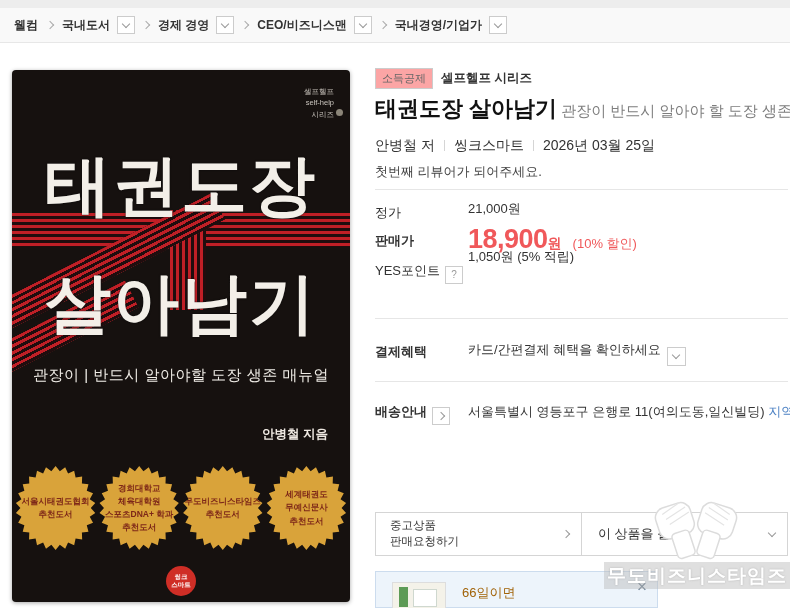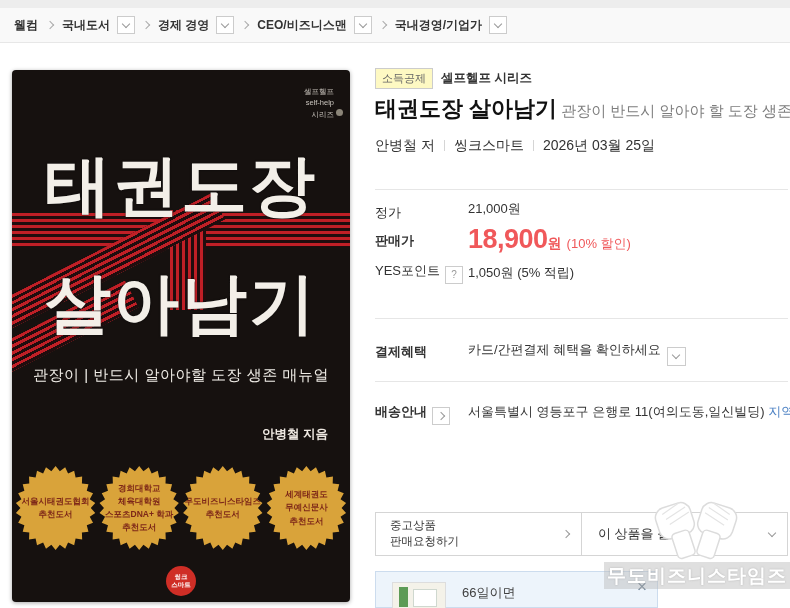--- a/index.html
+++ b/index.html
@@ -42,36 +42,36 @@
   .seal{width:80px;height:84px;background:#d9a33a;display:flex;align-items:center;justify-content:center;
     text-align:center;font-size:8.5px;font-weight:bold;color:#7d2718;line-height:1.55;white-space:pre-line;}
   .stamp{position:absolute;left:154px;top:496px;width:30px;height:30px;border-radius:50%;background:#cf2e26;
     color:#fff;font-size:6.5px;font-weight:bold;display:flex;align-items:center;justify-content:center;
     text-align:center;white-space:pre-line;line-height:1.3;z-index:2;}
 
   
   .panel{position:absolute;left:375px;top:0;width:415px;height:608px;}
   .abs{position:absolute;left:0;}
   .badgerow{top:68px;display:flex;align-items:center;gap:8px;}
-  .taxbadge{border:1px solid #ccc;color:#666;font-size:11px;padding:2px 6px;background:#fef9c3;}
+  .taxbadge{border:1px solid #ccc;color:#666;font-size:11px;padding:2px 6px;background:#fca5a5;}
   .serieslink{font-size:12.5px;color:#333;font-weight:bold;cursor:pointer;}
   .titlerow{top:94px;white-space:nowrap;}
   .ptitle{font-size:22px;font-weight:bold;color:#111;}
   .psub{font-size:15px;color:#7e7e7e;margin-left:4px;}
   .authorrow{top:137px;font-size:14px;color:#333;}
   .vsep{display:inline-block;width:1px;height:11px;background:#d5d5d5;margin:0 9px;vertical-align:-1px;}
   .reviewrow{top:163px;font-size:13px;color:#444;cursor:pointer;}
   .hr{position:absolute;left:0;width:413px;height:1px;background:#e6e6e6;}
   .hr1{top:189px;} .hr2{top:318px;} .hr3{top:381px;}
   .lbl{position:absolute;left:0;font-size:13px;color:#333;}
   .val{position:absolute;left:93px;font-size:13px;color:#333;}
   .bold{font-weight:bold;}
   .saleprice{font-size:27px;font-weight:bold;letter-spacing:-.5px;line-height:1;}
   .salewon{font-size:14px;font-weight:bold;}
-  .salediscount{font-size:13px;margin-left:5px;}
+  .salediscount{font-size:13px;margin-left:11px;}
   .qbox{display:inline-flex;align-items:center;justify-content:center;width:16px;height:16px;
     border:1px solid #ccc;background:#fff;color:#999;font-size:10px;margin-left:5px;vertical-align:-3px;cursor:pointer;}
   .arrbox{display:inline-flex;align-items:center;justify-content:center;width:16px;height:16px;
     border:1px solid #ccc;background:#fff;margin-left:5px;vertical-align:-3px;cursor:pointer;}
   .ddbox{display:inline-flex;align-items:center;justify-content:center;width:17px;height:17px;
     border:1px solid #ccc;background:#fff;margin-left:6px;vertical-align:-4px;cursor:pointer;}
   .graybox{position:absolute;left:0;top:430px;width:413px;height:38px;background:#f6f6f6;
     display:flex;align-items:center;padding-left:14px;box-sizing:border-box;font-size:13px;}
   .delbadge{border:1px solid #ccc;background:#fff;color:#555;font-size:11px;padding:2px 7px;margin-right:10px;}
   .feerow{top:484px;font-size:13px;color:#333;}
@@ -82,21 +82,21 @@
   .btn-sell{width:207px;padding-left:16px;}
   .btn-used .lines{font-size:11.5px;line-height:1.35;color:#333;}
   .btn-sell span{font-size:13px;color:#333;}
   .btn .icon-right{position:absolute;right:12px;}
   .promo{position:absolute;left:0;top:571px;width:283px;height:37px;background:#edf4fb;
     border:1px solid #ccdcee;box-sizing:border-box;}
   .promo-thumb{position:absolute;left:16px;top:10px;width:52px;height:27px;background:#f4f2e9;
     border:1px solid #ddd;overflow:hidden;}
   .promo-thumb i{position:absolute;left:6px;top:4px;width:9px;height:20px;background:#5d9b56;display:block;}
   .promo-thumb b{position:absolute;left:20px;top:6px;width:22px;height:16px;background:#fff;border:1px solid #cfd8cf;display:block;}
-  .promo-text{position:absolute;left:86px;top:12px;font-size:13px;color:#404040;}
+  .promo-text{position:absolute;left:86px;top:12px;font-size:13px;color:#a16207;}
   .promo-close{position:absolute;right:10px;top:6px;font-size:17px;color:#6b7f92;cursor:pointer;line-height:1;}
 
   
   .wm-fists{position:absolute;left:640px;top:498px;z-index:5;}
   .wm-band{position:absolute;left:604px;top:562px;width:186px;height:27px;background:rgba(185,185,185,.45);
     z-index:5;display:flex;align-items:center;justify-content:center;}
   .wm-text{color:#fff;font-weight:bold;font-size:19px;letter-spacing:1px;white-space:nowrap;
     text-shadow:0 0 2px rgba(150,150,150,.6);}
 </style>
 </head>
@@ -167,35 +167,36 @@
     </div>
 
     <div class="abs titlerow">
       <span class="ptitle">태권도장 살아남기</span><span class="psub">관장이 반드시 알아야 할 도장 생존 매뉴얼</span>
     </div>
 
     <div class="abs authorrow">
       <span>안병철 저</span><span class="vsep"></span><span>씽크스마트</span><span class="vsep"></span><span>2026년 03월 25일</span>
     </div>
 
+    <div class="abs reviewrow">첫번째 리뷰어가 되어주세요.</div>
 
     <div class="hr hr1"></div>
 
     <div class="lbl" style="top:204px">정가</div>
     <div class="val" style="top:200px">21,000원</div>
 
     <div class="lbl bold" style="top:232px">판매가</div>
     <div class="val" style="top:226px;color:#f0585a">
       <span class="saleprice">18,900</span><span class="salewon">원</span><span class="salediscount">(10% 할인)</span>
     </div>
 
     <div class="lbl" style="top:262px">
       <span>YES포인트</span><span class="qbox">?</span>
     </div>
-    <div class="val" style="top:264px">1,050원 (5% 적립)</div>
+    <div class="val" style="top:248px">1,050원 (5% 적립)</div>
 
 
     <div class="hr hr2"></div>
 
     <div class="lbl bold" style="top:343px">결제혜택</div>
     <div class="val" style="top:341px">
       <span>카드/간편결제 혜택을 확인하세요</span><span class="ddbox">
           <i class="chev-d"></i>
         </span>
     </div>

